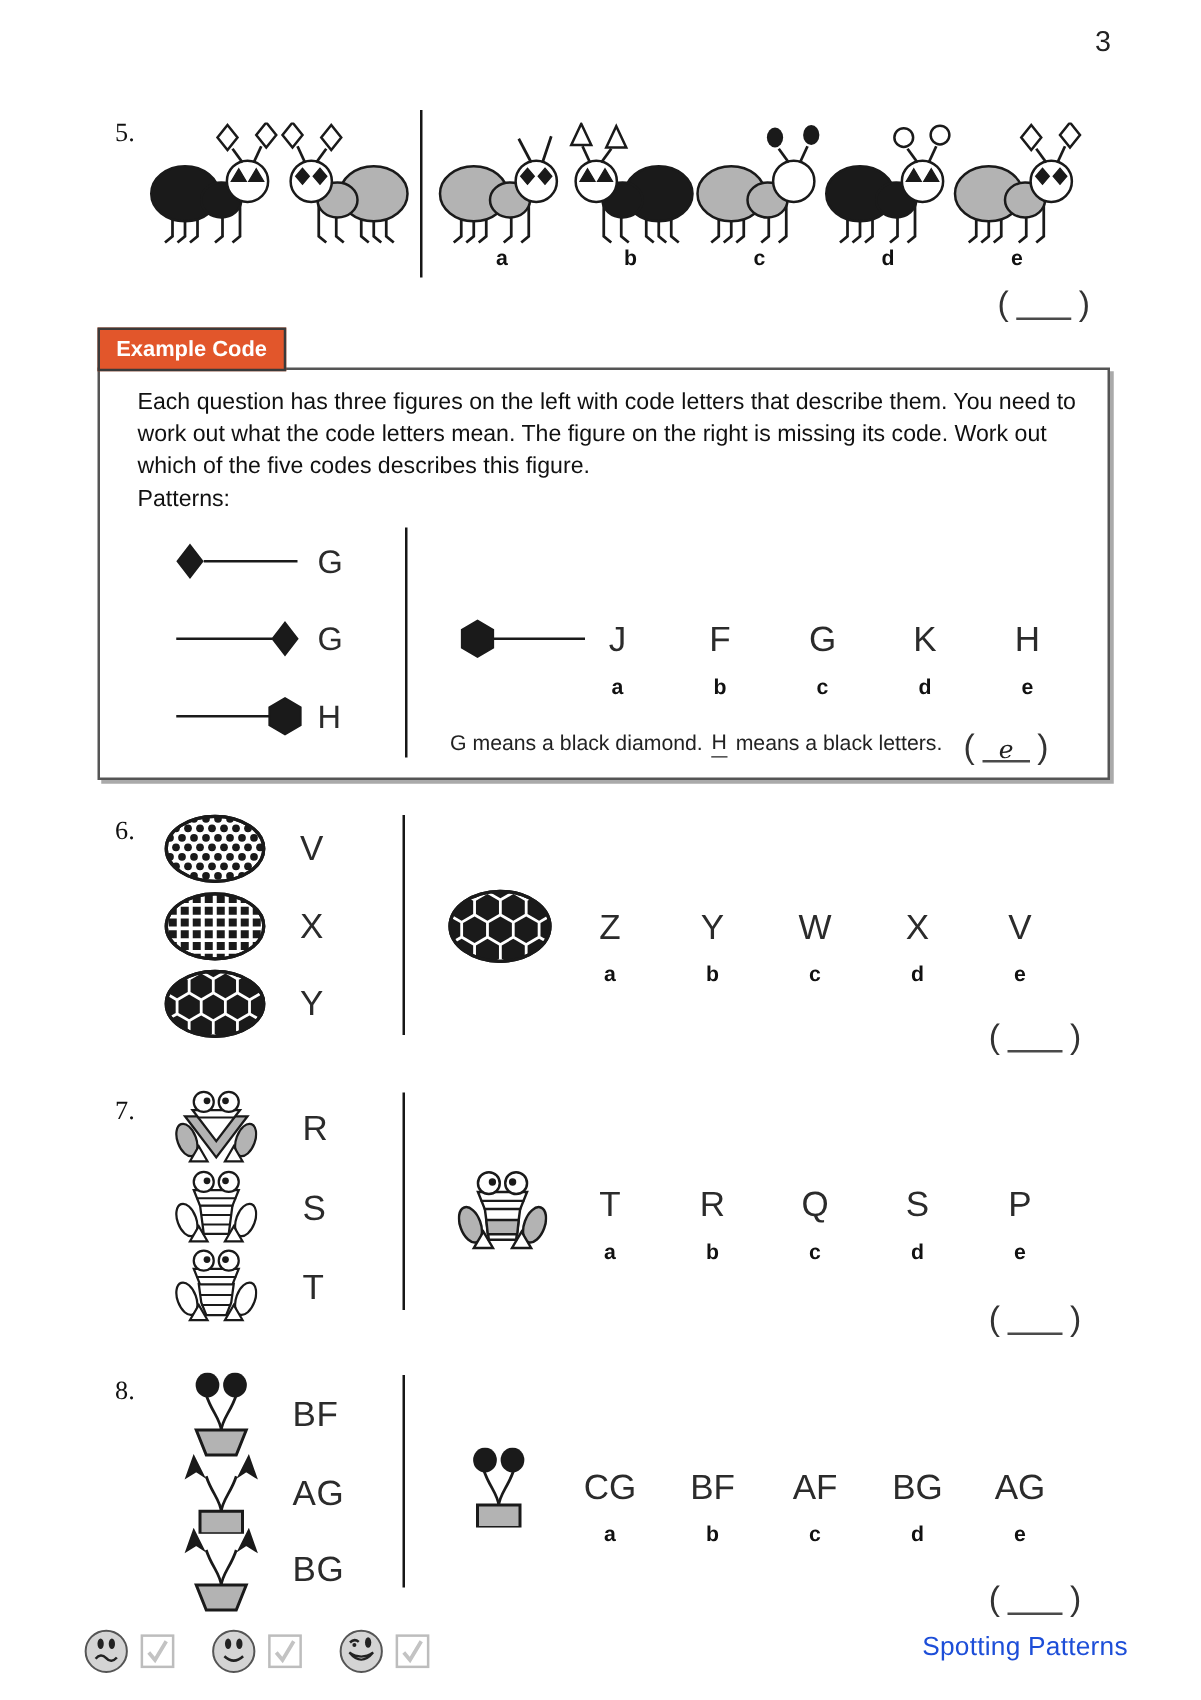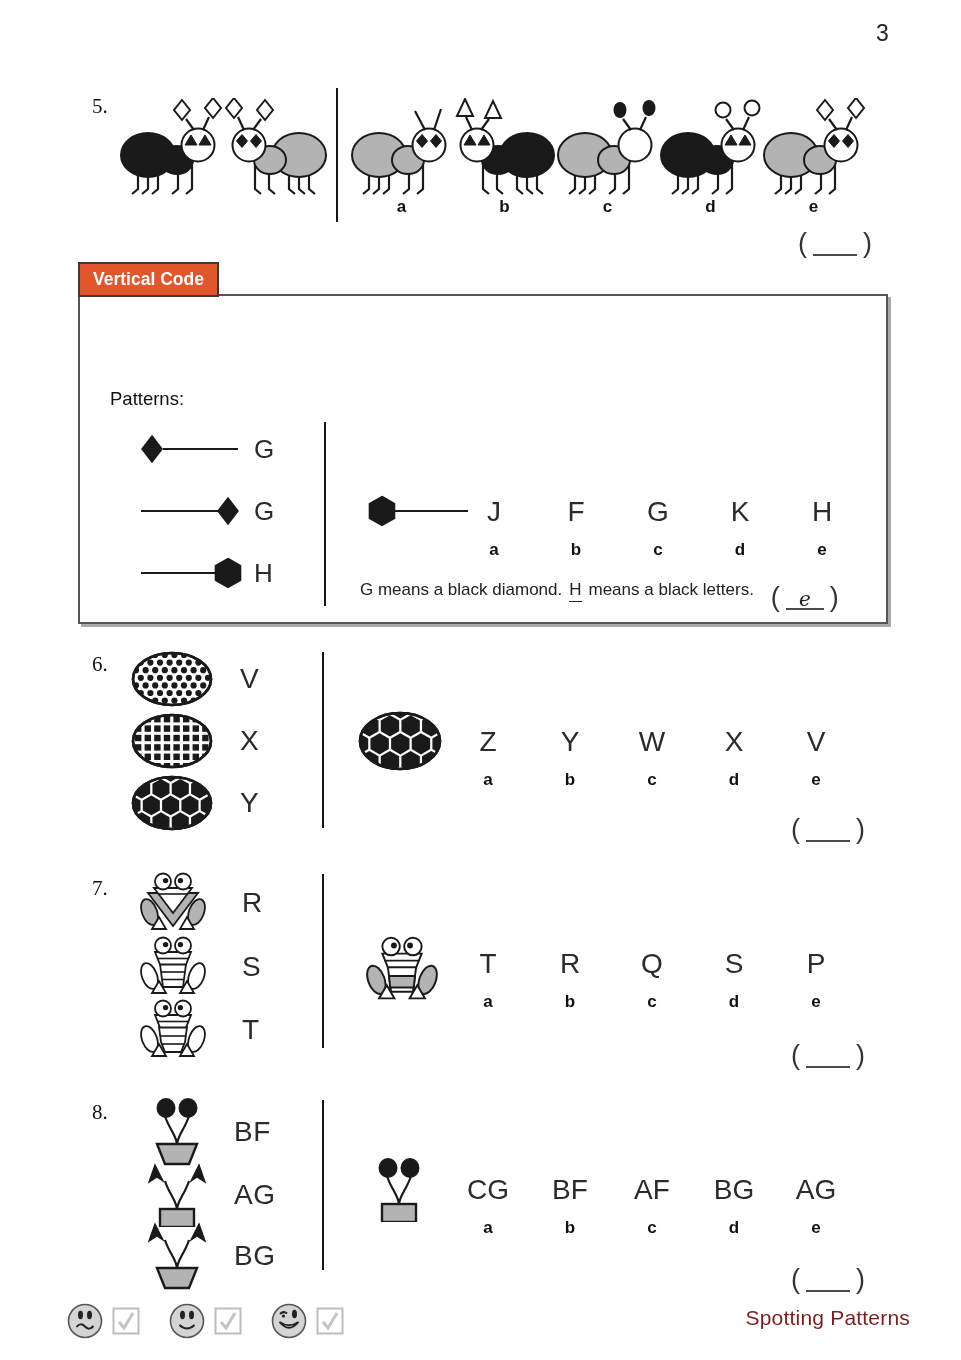--- a/index.html
+++ b/index.html
@@ -24,30 +24,30 @@
            display:flex;align-items:flex-end;justify-content:center}
   .ab-ans{font-family:"DejaVu Serif",serif;font-style:italic;font-size:20px;line-height:17px}
   .info-tab{position:absolute;left:78px;top:262px;background:#e2562b;border:2px solid #3a3a3a;
             color:#fff;font-weight:700;font-size:17.5px;padding:5px 13px;z-index:2}
   .info-box{position:absolute;left:78px;top:294px;width:810px;height:330px;background:#fff;
             border:2px solid #555;box-shadow:3px 3px 0 #aaa}
   .instructions{position:absolute;left:30px;top:12px;width:756px;font-size:18.5px;line-height:25.5px;color:#111}
   .example-label{position:absolute;left:30px;top:92px;font-size:18.5px;color:#111}
   .ex-row{position:absolute;display:flex;align-items:center}
   .ex-row .row-code{margin-left:12px;font-size:26px}
-  .ex-explain{position:absolute;left:280px;top:284px;display:flex;align-items:flex-start;
+  .ex-explain{position:absolute;left:280px;top:284px;display:flex;align-items:center;
               white-space:nowrap;font-size:17px;color:#222}
   .ex-explain .sp{margin-right:7px}
   .ex-explain .u{border-bottom:1.5px solid #222;margin-right:7px;padding-bottom:1px}
   .ex-explain .answer{position:static;margin-left:10px}
   .ex-explain .ab-line{width:38px}
   .page-number{position:absolute;left:876px;top:20px;font-size:23px;color:#222}
   .face-group{position:absolute;top:1302px;display:flex;align-items:center;gap:8px}
-  .brand{position:absolute;left:730px;top:1306px;width:180px;text-align:right;
-         font-size:21px;color:#7f1d1d;letter-spacing:.2px}
+  .brand{position:absolute;left:730px;top:1306px;width:180px;text-align:center;
+         font-size:21px;color:#1d4ed8;letter-spacing:.2px}
 </style>
 </head>
 <body>
 
 <div class="page">
 
   <div class="page-number">3</div>
 
   <div class="qnum" style="left:92px;top:94px">5.</div>
   <div class="abs fig" id="q5-fig0" style="left:118px;top:98px"><svg width="105" height="98" viewBox="0 0 105 98">
@@ -179,22 +179,23 @@
           </svg></span>
         <span class="opt-letter">e</span>
       </div>
     </div>
   <div class="answer" id="ans-q5" style="left:798px;top:226px">
       <span class="ab-paren">(</span>
       <span class="ab-line"></span>
       <span class="ab-paren">)</span>
     </div>
 
-  <div class="info-tab">Vertical Code</div>
+  <div class="info-tab">Example Code</div>
   <div class="info-box">
+    <p class="instructions">Each question has three figures on the left with code letters that describe them.  You need to work out what the code letters mean.  The figure on the right is missing its code.  Work out which of the five codes describes this figure.</p>
     <div class="example-label">Patterns:</div>
     <div id="ex-rows">
         <div class="ex-row" style="left: 58px; top: 136px;">
           <span class="fig"><svg width="104" height="34" viewBox="0 0 104 34">
               <polygon points="14,4 24,17 14,30 4,17" fill="#1a1a1a" stroke="#1a1a1a" stroke-width="1.5"></polygon>
               <line x1="25" y1="17" x2="100" y2="17" stroke="#1a1a1a" stroke-width="2"></line>
             </svg></span>
           <span class="row-code">G</span>
         </div>
         <div class="ex-row" style="left: 58px; top: 198px;">

